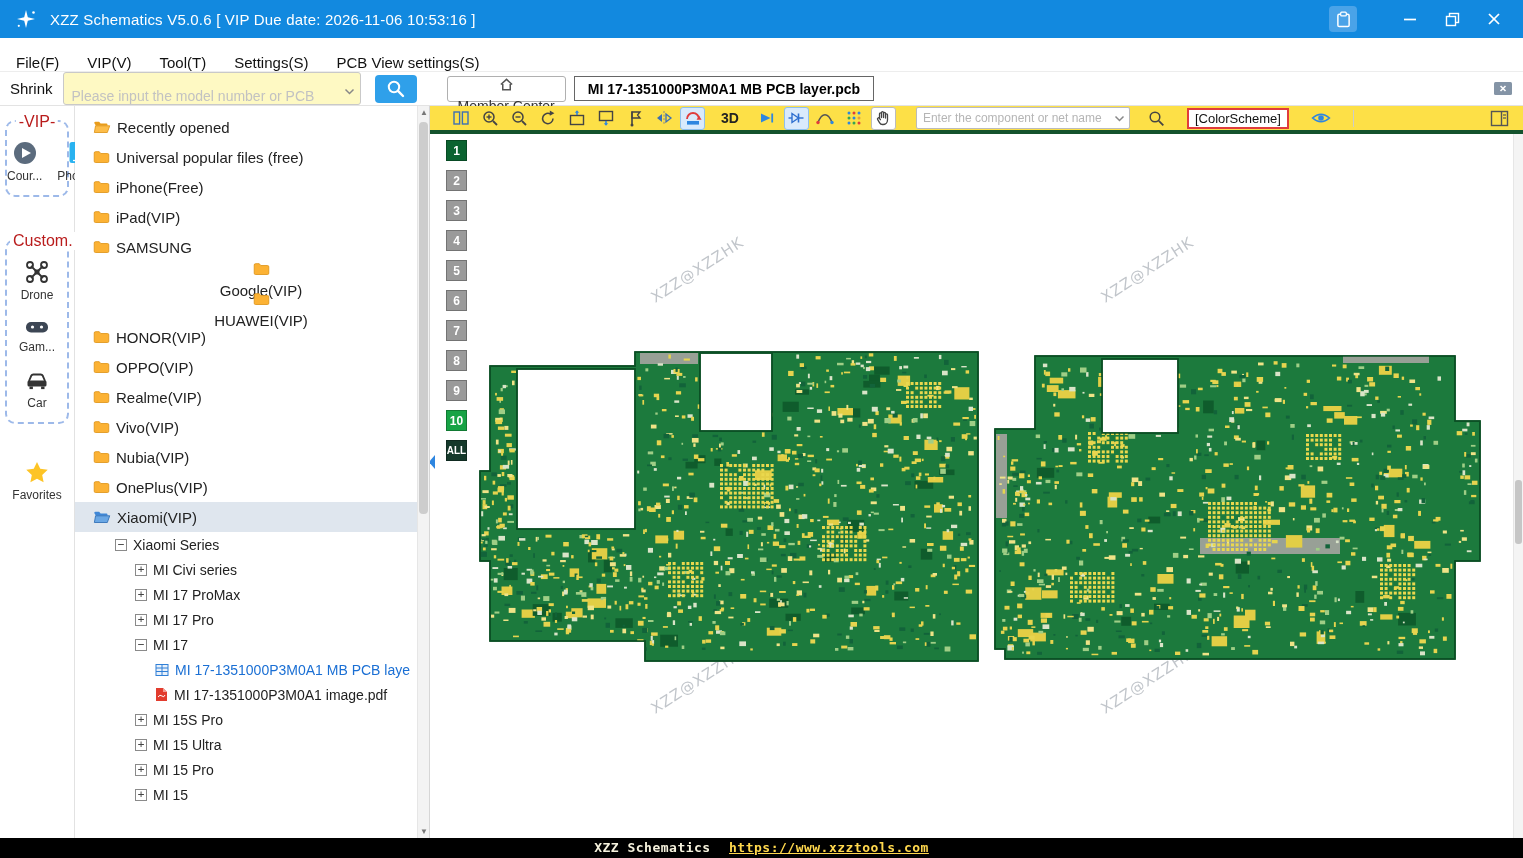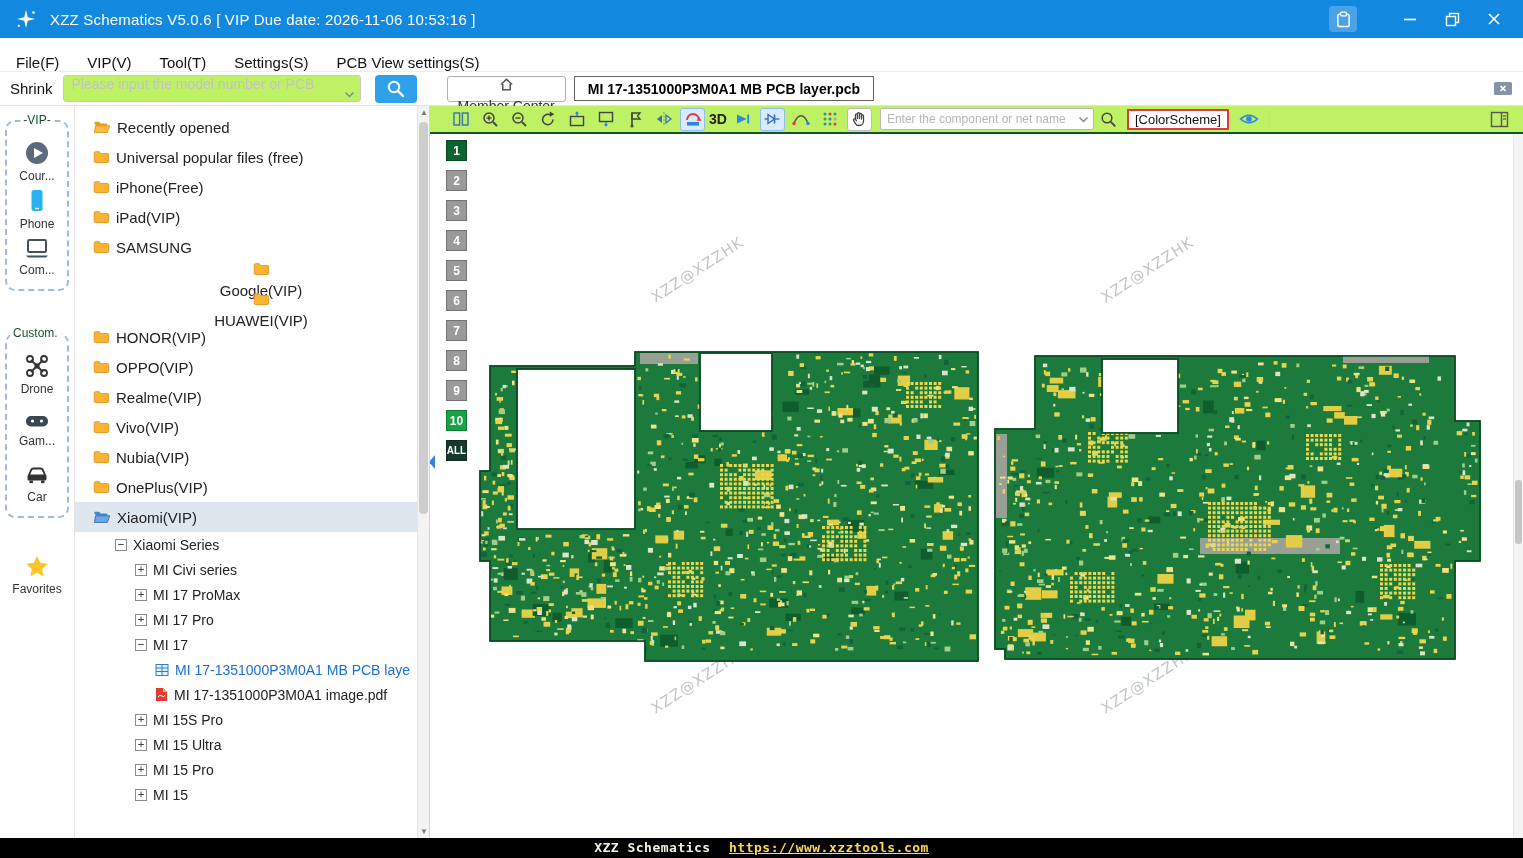--- a/index.html
+++ b/index.html
@@ -13,36 +13,36 @@
 .tb-btn{width:28px;height:26px;border-radius:4px;background:#4aa3e8;display:inline-flex;align-items:center;justify-content:center;margin-right:26px;cursor:pointer;}
 .win-glyph{width:30px;height:26px;display:inline-flex;align-items:center;justify-content:center;cursor:pointer;margin-left:12px;}
 
 
 .menubar{height:34px;display:flex;align-items:flex-end;padding-left:16px;gap:28px;border-bottom:1px solid #ededed;flex:0 0 auto;background:#fff;}
 .menu-item{font-size:15px;color:#111;cursor:pointer;}
 
 
 .toolbar1{height:34px;display:flex;align-items:center;padding-left:8px;border-bottom:1px solid #e3e3e3;flex:0 0 auto;background:#fff;}
 .shrink{font-size:15px;color:#111;margin:0 10px 0 2px;cursor:pointer;}
-.model-search{position:relative;width:298px;height:27px;border:1px solid #c9c9c9;border-radius:3px;display:flex;align-items:flex-start;background:#bef264;}
+.model-search{position:relative;width:298px;height:33px;border:1px solid #c9c9c9;border-radius:3px;display:flex;align-items:flex-end;background:#fef9c3;}
 .model-search input{flex:1;border:none;outline:none;font-size:14px;padding:0 20px 0 8px;color:#333;background:transparent;}
 .model-search input::placeholder{color:#c2c2c2;}
 .model-search .caret{position:absolute;right:5px;top:9px;}
 .search-btn{width:42px;height:28px;background:#2fa0ea;border:none;border-radius:4px;display:flex;align-items:center;justify-content:center;margin-left:14px;cursor:pointer;}
 .member-center{margin-left:30px;height:26px;border:1px solid #b0b0b0;border-radius:3px;background:#fff;display:flex;align-items:center;gap:6px;padding:0 10px;font-size:14px;color:#333;cursor:pointer;flex-direction:column;}
 .file-tab{margin-left:8px;height:25px;border:1px solid #666;background:#fff;display:flex;align-items:center;padding:0 13px;font-size:14px;font-weight:bold;color:#000;cursor:pointer;}
 .close-file{margin-left:auto;margin-right:10px;cursor:pointer;display:inline-flex;}
 
 
 .body{flex:1;display:flex;min-height:0;position:relative;}
 
 
 .left-rail{width:75px;border-right:1px solid #e2e2e2;background:#fff;display:flex;flex-direction:column;align-items:center;flex:0 0 auto;}
 .rail-group{position:relative;width:64px;margin-top:14px;border:2px dashed #9db9e9;border-radius:10px;padding:18px 0 12px;display:flex;flex-direction:column;align-items:center;gap:15px;}
-.rail-group-label{position:absolute;top:-9px;left:50%;transform:translateX(-50%);background:#fff;font-size:12px;color:#14532d;padding:0 3px;white-space:nowrap;}
+.rail-group-label{position:absolute;top:-9px;left:50%;transform:translateX(-50%);background:#fff;font-size:16px;color:#b91c1c;padding:0 3px;white-space:nowrap;}
 .rail-group-label.custom{left:3px;transform:none;}
 .rail-group.g2{margin-top:42px;}
 .rail-item{display:flex;flex-direction:column;align-items:center;gap:3px;cursor:pointer;width:100%;}
 .rail-label{font-size:12px;color:#333;}
 .rail-fav{margin-top:36px;display:flex;flex-direction:column;align-items:center;gap:3px;cursor:pointer;}
 
 
 .tree-panel{width:355px;border-right:1px solid #d6d6d6;position:relative;overflow:hidden;background:#fff;flex:0 0 auto;padding-top:6px;}
 .tree-row{display:flex;align-items:center;gap:6px;white-space:nowrap;cursor:pointer;color:#222;}
 .tree-row.lvl0{height:30px;font-size:15px;}
@@ -50,21 +50,21 @@
 .tree-row.selected{background:#dfe6ee;}
 .tree-row.hl .tree-label{color:#1a6fd4;}
 .expander{width:12px;height:12px;border:1px solid #8a8a8a;background:#fff;font-size:11px;line-height:10px;text-align:center;color:#444;flex:0 0 auto;font-family:"DejaVu Sans Mono",monospace;}
 .tree-ic{display:inline-flex;flex:0 0 auto;}
 .tree-scroll{position:absolute;top:0;right:0;width:12px;height:100%;background:#f3f3f3;border-left:1px solid #e6e6e6;}
 .tree-thumb{position:absolute;top:16px;left:1px;width:9px;height:392px;background:#cdcdcd;border-radius:4px;cursor:pointer;}
 .scroll-arrow{position:absolute;left:0;width:12px;text-align:center;font-size:8px;color:#777;cursor:pointer;}
 
 
 .main{flex:1;display:flex;flex-direction:column;min-width:0;position:relative;}
-.pcb-toolbar{height:28px;background:#bef264;border-bottom:2px solid #14532d;display:flex;align-items:center;padding-left:18px;gap:0;flex:0 0 auto;}
+.pcb-toolbar{height:28px;background:#fde047;border-bottom:4px solid #14532d;display:flex;align-items:center;padding-left:18px;gap:12px;flex:0 0 auto;}
 .pt-group{display:flex;align-items:center;gap:4px;}
 .ic{width:25px;height:23px;display:inline-flex;align-items:center;justify-content:center;border-radius:3px;cursor:pointer;}
 .ic.selected{background:#d9eafc;border:1px solid #8fc0ec;}
 .ic.boxed{border:1px solid #bbb;background:#fff;}
 .pt-3d{font-size:14px;font-weight:bold;color:#222;margin:0 4px;cursor:pointer;}
 .net-search{width:214px;height:22px;border:1px solid #bbb;border-radius:2px;background:#fff;display:flex;align-items:center;margin-left:8px;}
 .net-search input{flex:1;min-width:0;border:none;outline:none;font-size:12px;padding:0 4px 0 6px;color:#333;background:transparent;}
 .net-search input::placeholder{color:#b5b5b5;}
 .net-search .caret{flex:0 0 auto;margin-right:4px;display:inline-flex;}
 .pt-mag{margin-left:6px;display:inline-flex;cursor:pointer;}
@@ -172,21 +172,21 @@
           <line x1="12.5" y1="6" x2="7.5" y2="11" stroke="#fff" stroke-width="1.6"></line>
         </svg>
       </span>
   </div>
 
   <div class="body">
 
     <div class="left-rail">
       <div class="rail-group">
         <div class="rail-group-label">-VIP-</div>
-        <div class="rail-items" id="vipItems" style="display:flex;flex-direction:column;align-items:center;gap:5px;width:100%;">
+        <div class="rail-items" id="vipItems" style="display:flex;flex-direction:row;align-items:center;gap:15px;width:100%;">
             <div class="rail-item">
               <span style="display: inline-flex;">
                 <svg width="26" height="26" viewBox="0 0 26 26">
                   <circle cx="13" cy="13" r="11" fill="#5b6b7d"></circle>
                   <polygon points="10,8 19,13 10,18" fill="#fff"></polygon>
                 </svg>
               </span>
               <span class="rail-label">Cour...</span>
             </div>
             <div class="rail-item">

